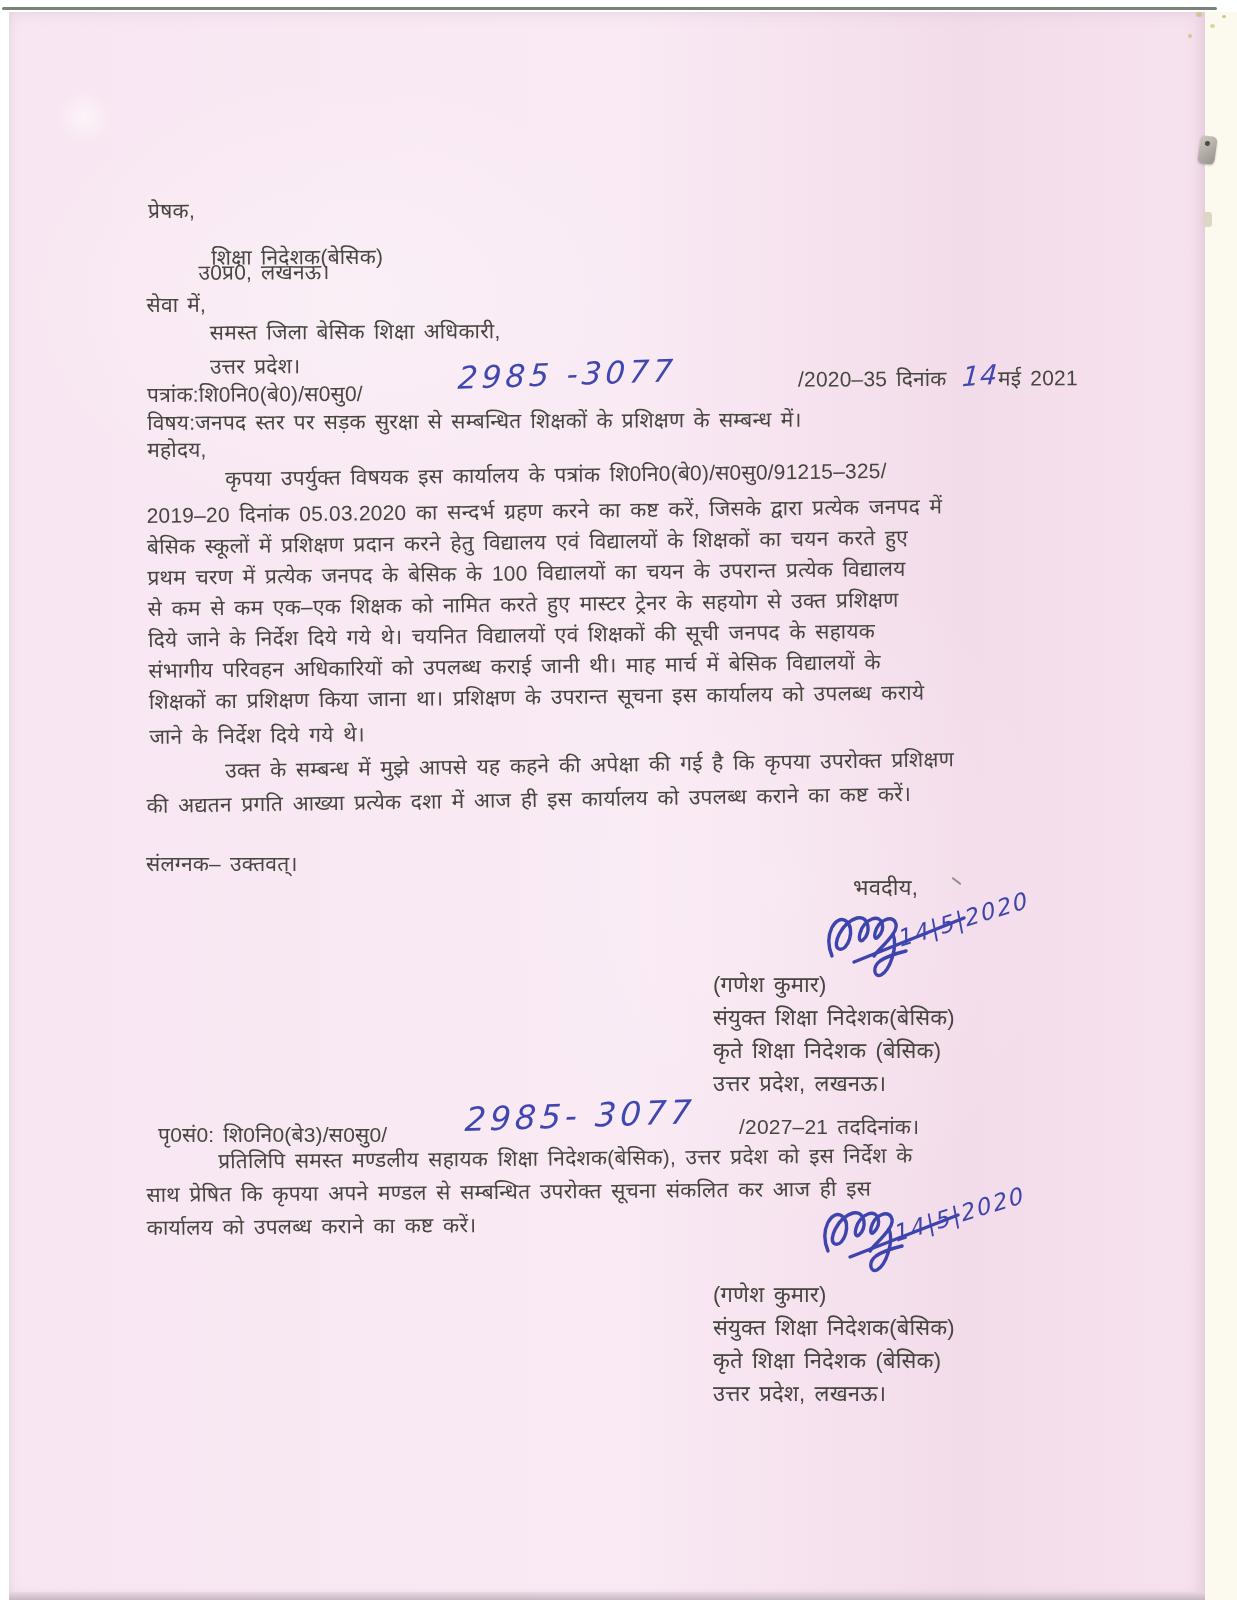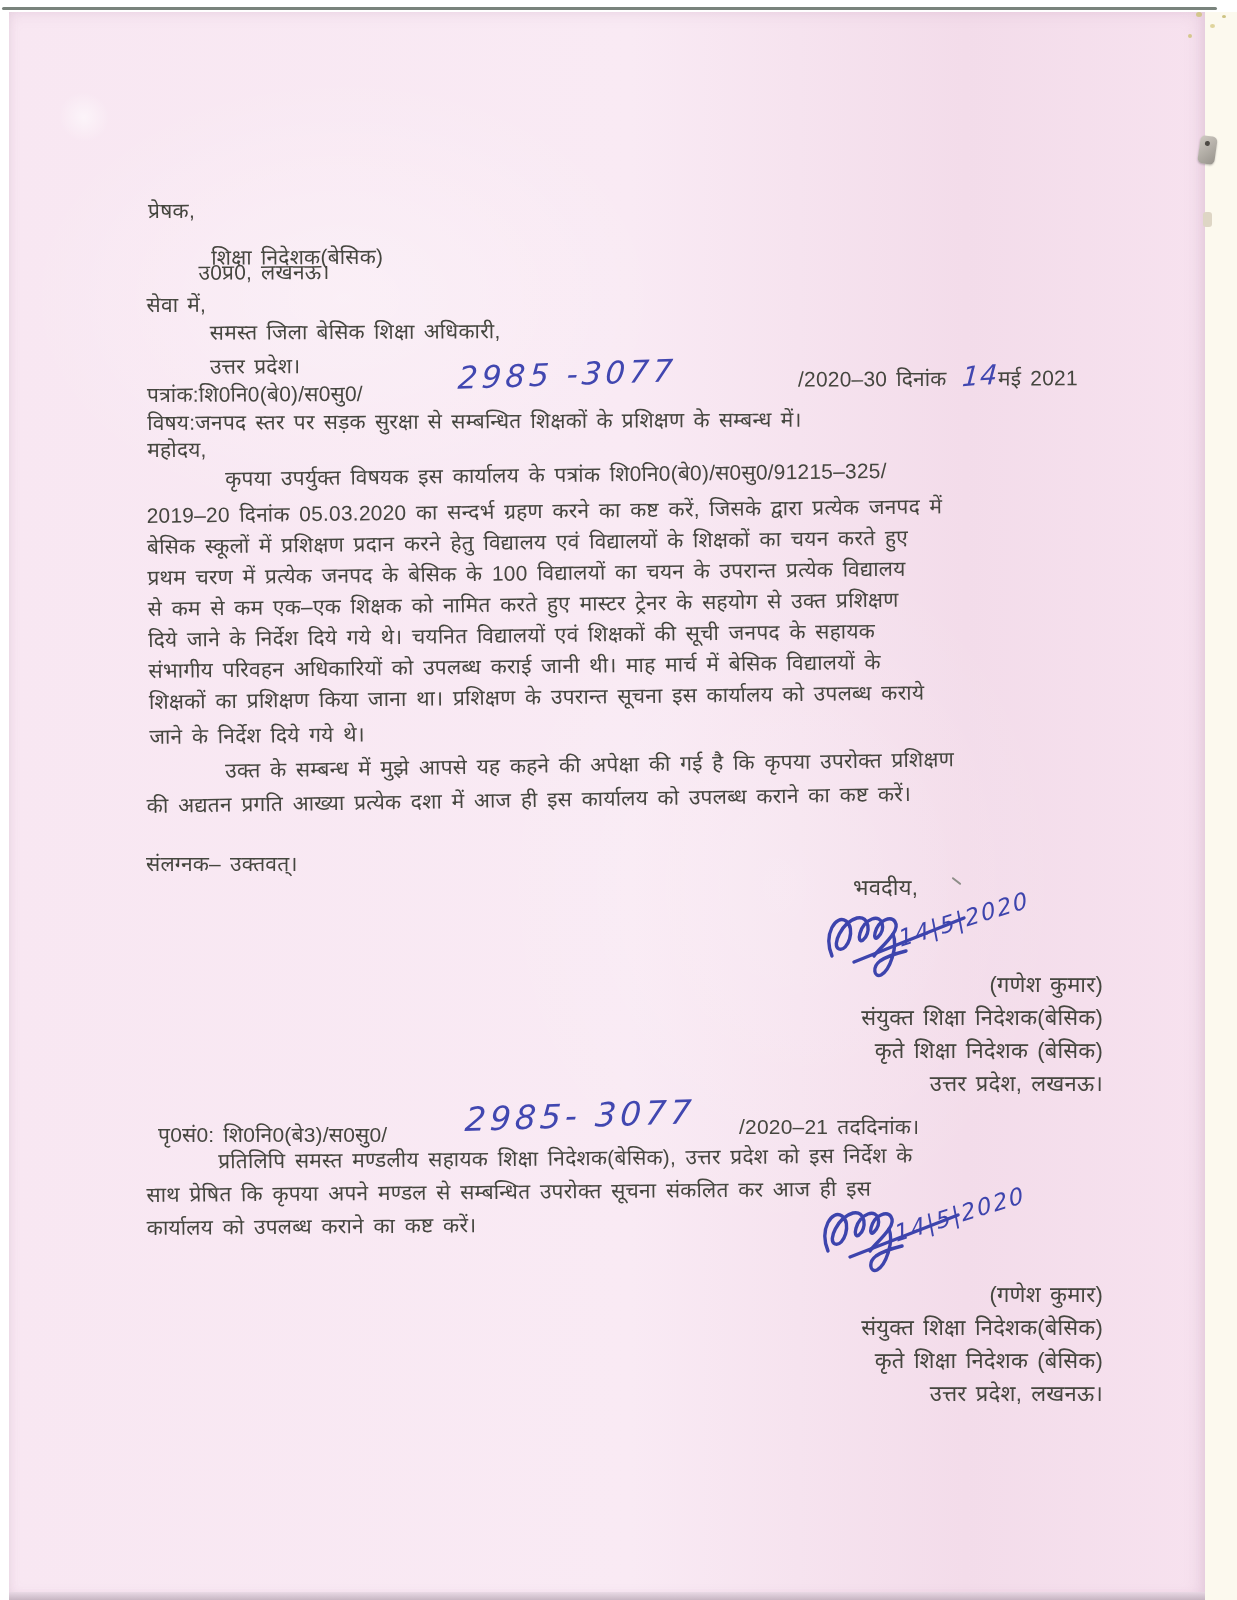--- a/index.html
+++ b/index.html
@@ -37,21 +37,21 @@
   .t { position:absolute; color:#45463f; font-size:21px; line-height:27px; white-space:nowrap;
        letter-spacing:.2px; word-spacing:3px; }
   .group { position:absolute; }
   .gl { position:absolute; left:0; color:#45463f; font-size:21px; line-height:27px; white-space:nowrap;
         letter-spacing:.2px; word-spacing:3.5px; }
   .hand { position:absolute; color:#4147b0; font-family:"DejaVu Sans",sans-serif;
           font-style:italic; white-space:nowrap; }
   .hand-ref { font-size:31px; letter-spacing:4px; transform:rotate(-2deg) skewX(-6deg); }
   .hand-day { font-size:27px; letter-spacing:1px; transform:rotate(-4deg) skewX(-8deg); }
   .sigblock { position:absolute; left:713px; width:390px; }
-  .sigline { position:relative; text-align:right; color:#45463f; font-size:22px; line-height:33px;
+  .sigline { position:relative; text-align:left; color:#45463f; font-size:22px; line-height:33px;
              white-space:nowrap; letter-spacing:.2px; word-spacing:3px; }
   .sig { position:absolute; width:230px; height:95px; }
   .sig svg { position:absolute; left:0; top:0; overflow:visible; }
   .sig-date { position:absolute; left:74px; top:8px; color:#3d44ad; font-size:23px;
               font-family:"DejaVu Sans",sans-serif; font-style:italic;
               transform:rotate(-17deg) skewX(-6deg); letter-spacing:2px; white-space:nowrap; }
   .tick { position:absolute; left:951px; top:880px; width:11px; height:2px; background:#8d8d88;
           transform:rotate(38deg); border-radius:1px; }
 </style>
 </head>
@@ -72,21 +72,21 @@
   <div class="bottom-strip"></div>
 
   <div class="group" style="left:0;top:0;transform:rotate(-0.3deg);transform-origin:150px 200px;">
     <div class="t" style="left:148px;top:197px">प्रेषक,</div>
     <div class="t" style="left:211px;top:244px">शिक्षा निदेशक(बेसिक)</div>
     <div class="t" style="left:198px;top:259px">उ0प्र0, लखनऊ।</div>
     <div class="t" style="left:146px;top:291px">सेवा में,</div>
     <div class="t" style="left:209px;top:319px">समस्त जिला बेसिक शिक्षा अधिकारी,</div>
     <div class="t" style="left:209px;top:353px">उत्तर प्रदेश।</div>
     <div class="t" style="left:146px;top:381px">पत्रांक:शि0नि0(बे0)/स0सु0/</div>
-    <div class="t" style="left:797px;top:369px">/2020–30 दिनांक</div>
+    <div class="t" style="left:797px;top:369px">/2020–35 दिनांक</div>
     <div class="t" style="left:997px;top:369px">मई 2021</div>
     <div class="t" style="left:146px;top:409px">विषय:जनपद स्तर पर सड़क सुरक्षा से सम्बन्धित शिक्षकों के प्रशिक्षण के सम्बन्ध में।</div>
     <div class="t" style="left:146px;top:436px">महोदय,</div>
   </div>
   <div class="hand hand-ref" style="left:458px;top:356px">2985 -3077</div>
   <div class="hand hand-day" style="left:962px;top:360px">14</div>
 
   <div class="group" style="left:146px;top:466px;width:995px;height:290px;transform:rotate(-0.7deg);transform-origin:0 0;">
     <div class="gl" style="top:0;left:79px">कृपया उपर्युक्त विषयक इस कार्यालय के पत्रांक शि0नि0(बे0)/स0सु0/91215–325/</div>
     <div class="gl" style="top:36px">2019–20 दिनांक 05.03.2020 का सन्दर्भ ग्रहण करने का कष्ट करें, जिसके द्वारा प्रत्येक जनपद में</div>
@@ -120,21 +120,21 @@
   </div>
   <div class="sigblock" style="top:968px">
     <div class="sigline">(गणेश कुमार)</div>
     <div class="sigline">संयुक्त शिक्षा निदेशक(बेसिक)</div>
     <div class="sigline">कृते शिक्षा निदेशक (बेसिक)</div>
     <div class="sigline">उत्तर प्रदेश, लखनऊ।</div>
   </div>
 
   <div class="t" style="left:158px;top:1121px">पृ0सं0: शि0नि0(बे3)/स0सु0/</div>
   <div class="hand hand-ref" style="left:465px;top:1096px;font-size:33px">2985- 3077</div>
-  <div class="t" style="left:739px;top:1113px">/2020–21 तददिनांक।</div>
+  <div class="t" style="left:739px;top:1113px">/2027–21 तददिनांक।</div>
 
   <div class="group" style="left:146px;top:1148px;width:995px;height:100px;transform:rotate(-0.5deg);transform-origin:0 0;">
     <div class="gl" style="top:0;left:72px">प्रतिलिपि समस्त मण्डलीय सहायक शिक्षा निदेशक(बेसिक), उत्तर प्रदेश को इस निर्देश के</div>
     <div class="gl" style="top:33px">साथ प्रेषित कि कृपया अपने मण्डल से सम्बन्धित उपरोक्त सूचना संकलित कर आज ही इस</div>
     <div class="gl" style="top:66px">कार्यालय को उपलब्ध कराने का कष्ट करें।</div>
   </div>
 
   <div class="sig" style="left:818px;top:1193px">
     <svg width="230" height="95" viewBox="0 0 230 95">
       <g fill="none" stroke="#3d44ad" stroke-width="3.4" stroke-linecap="round">

